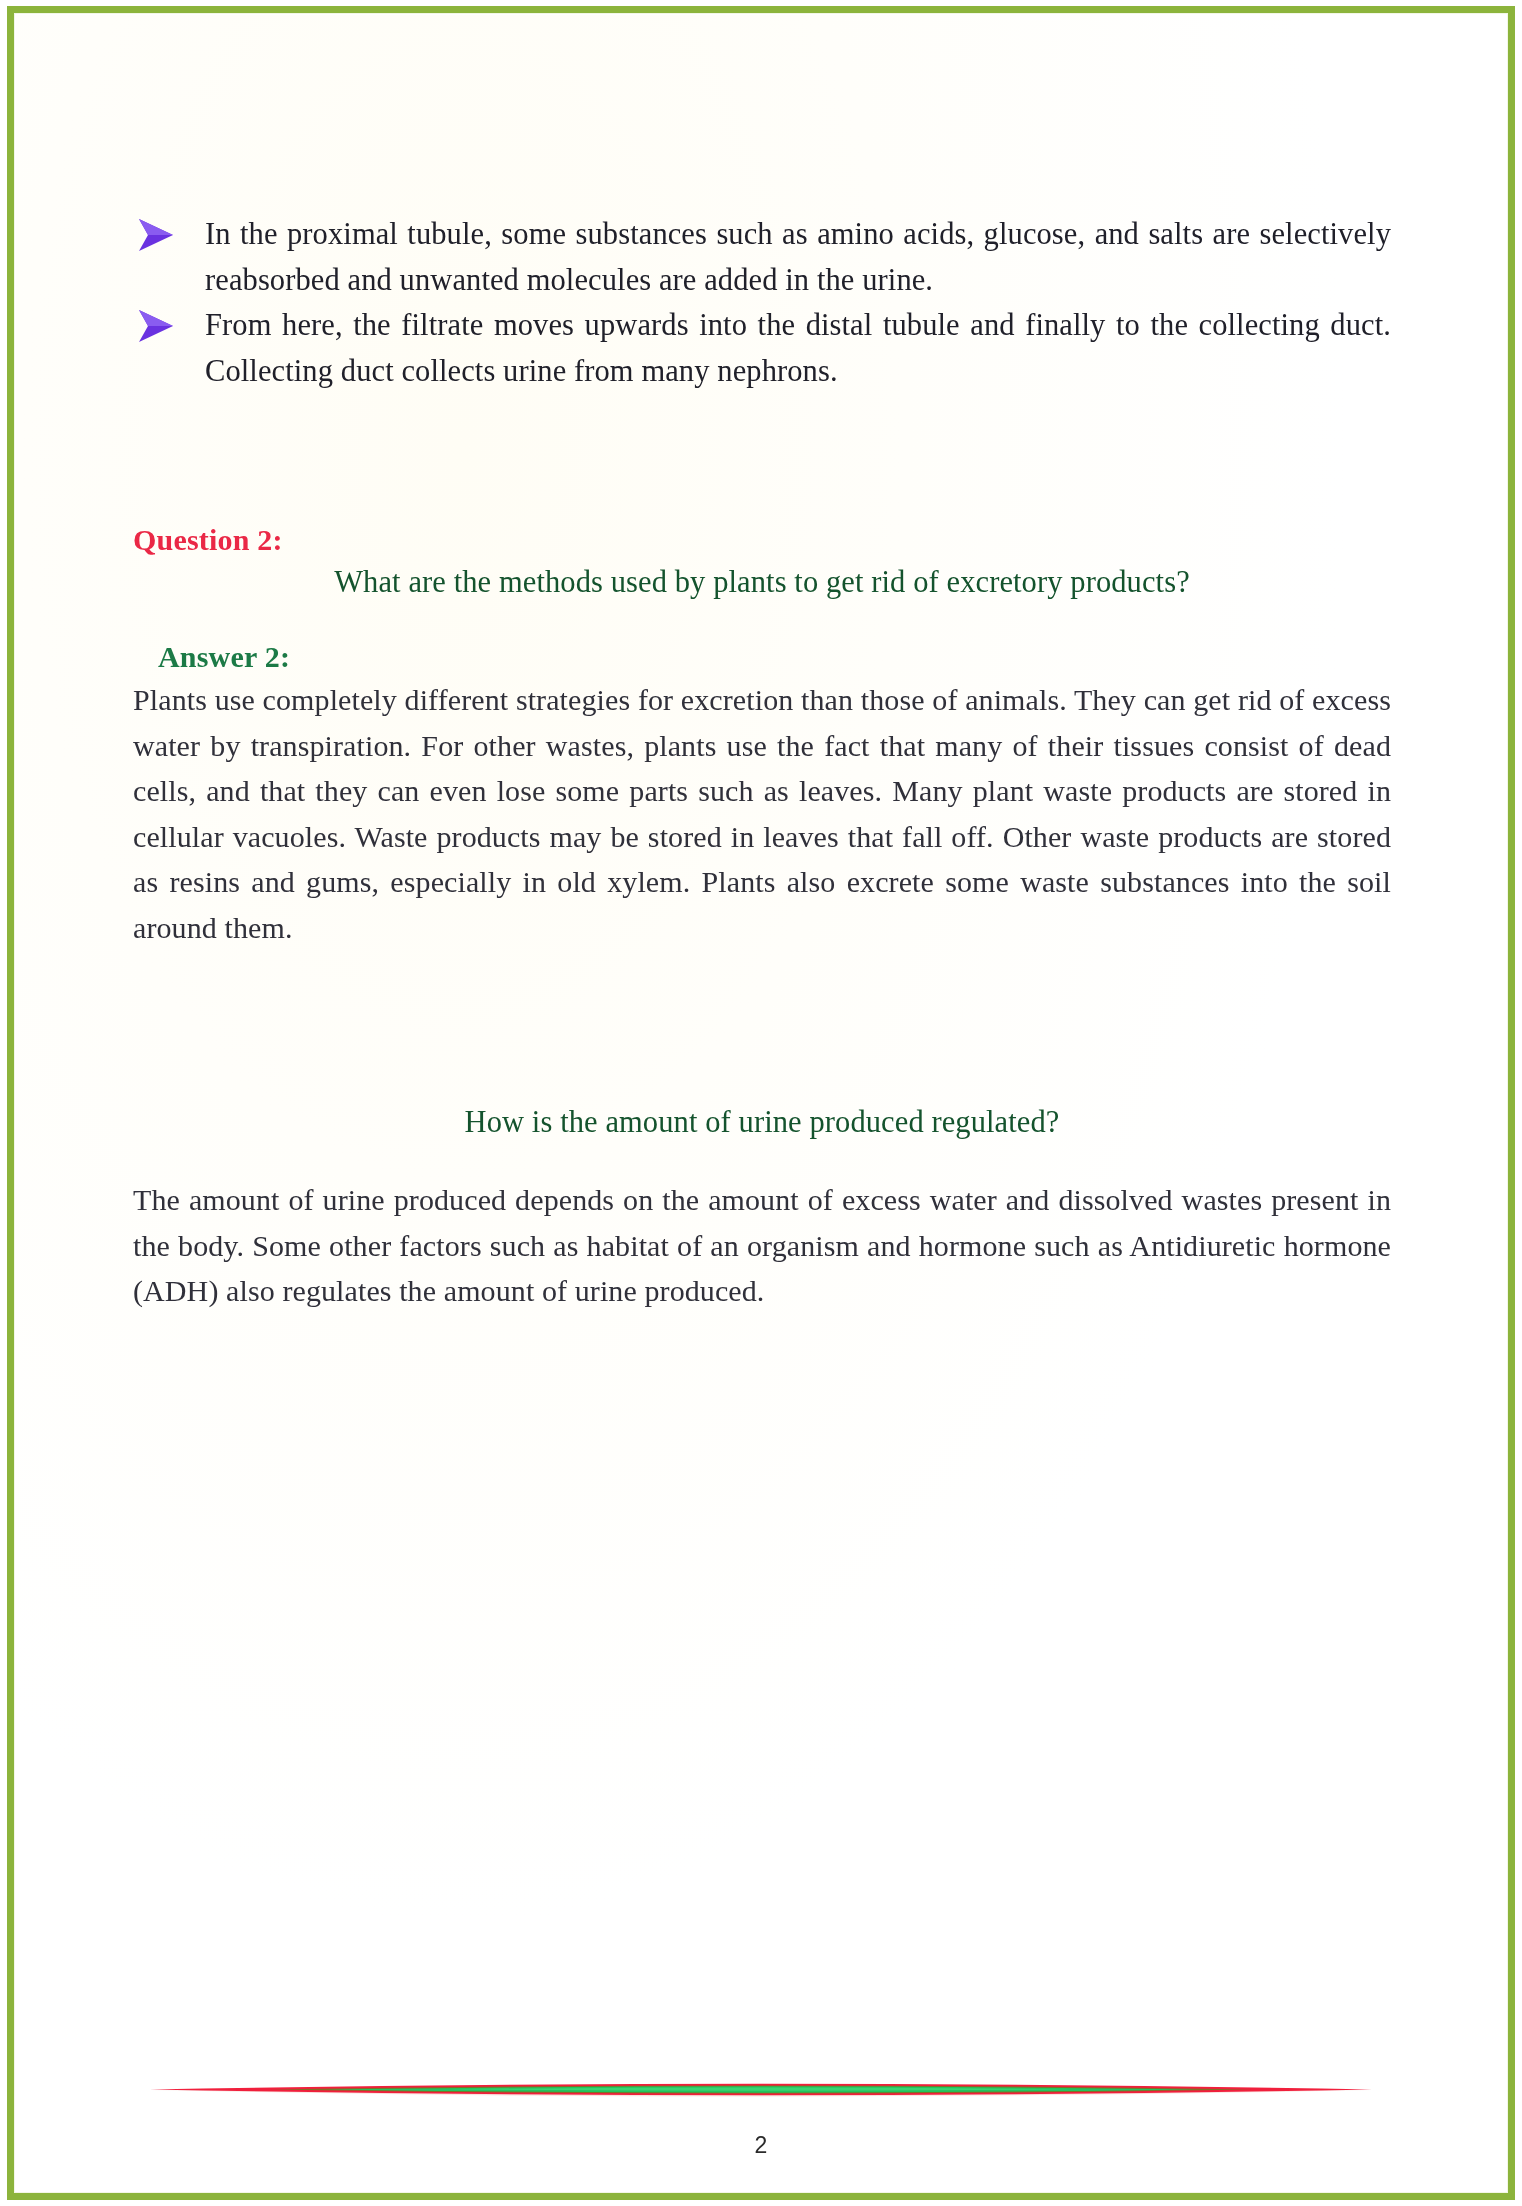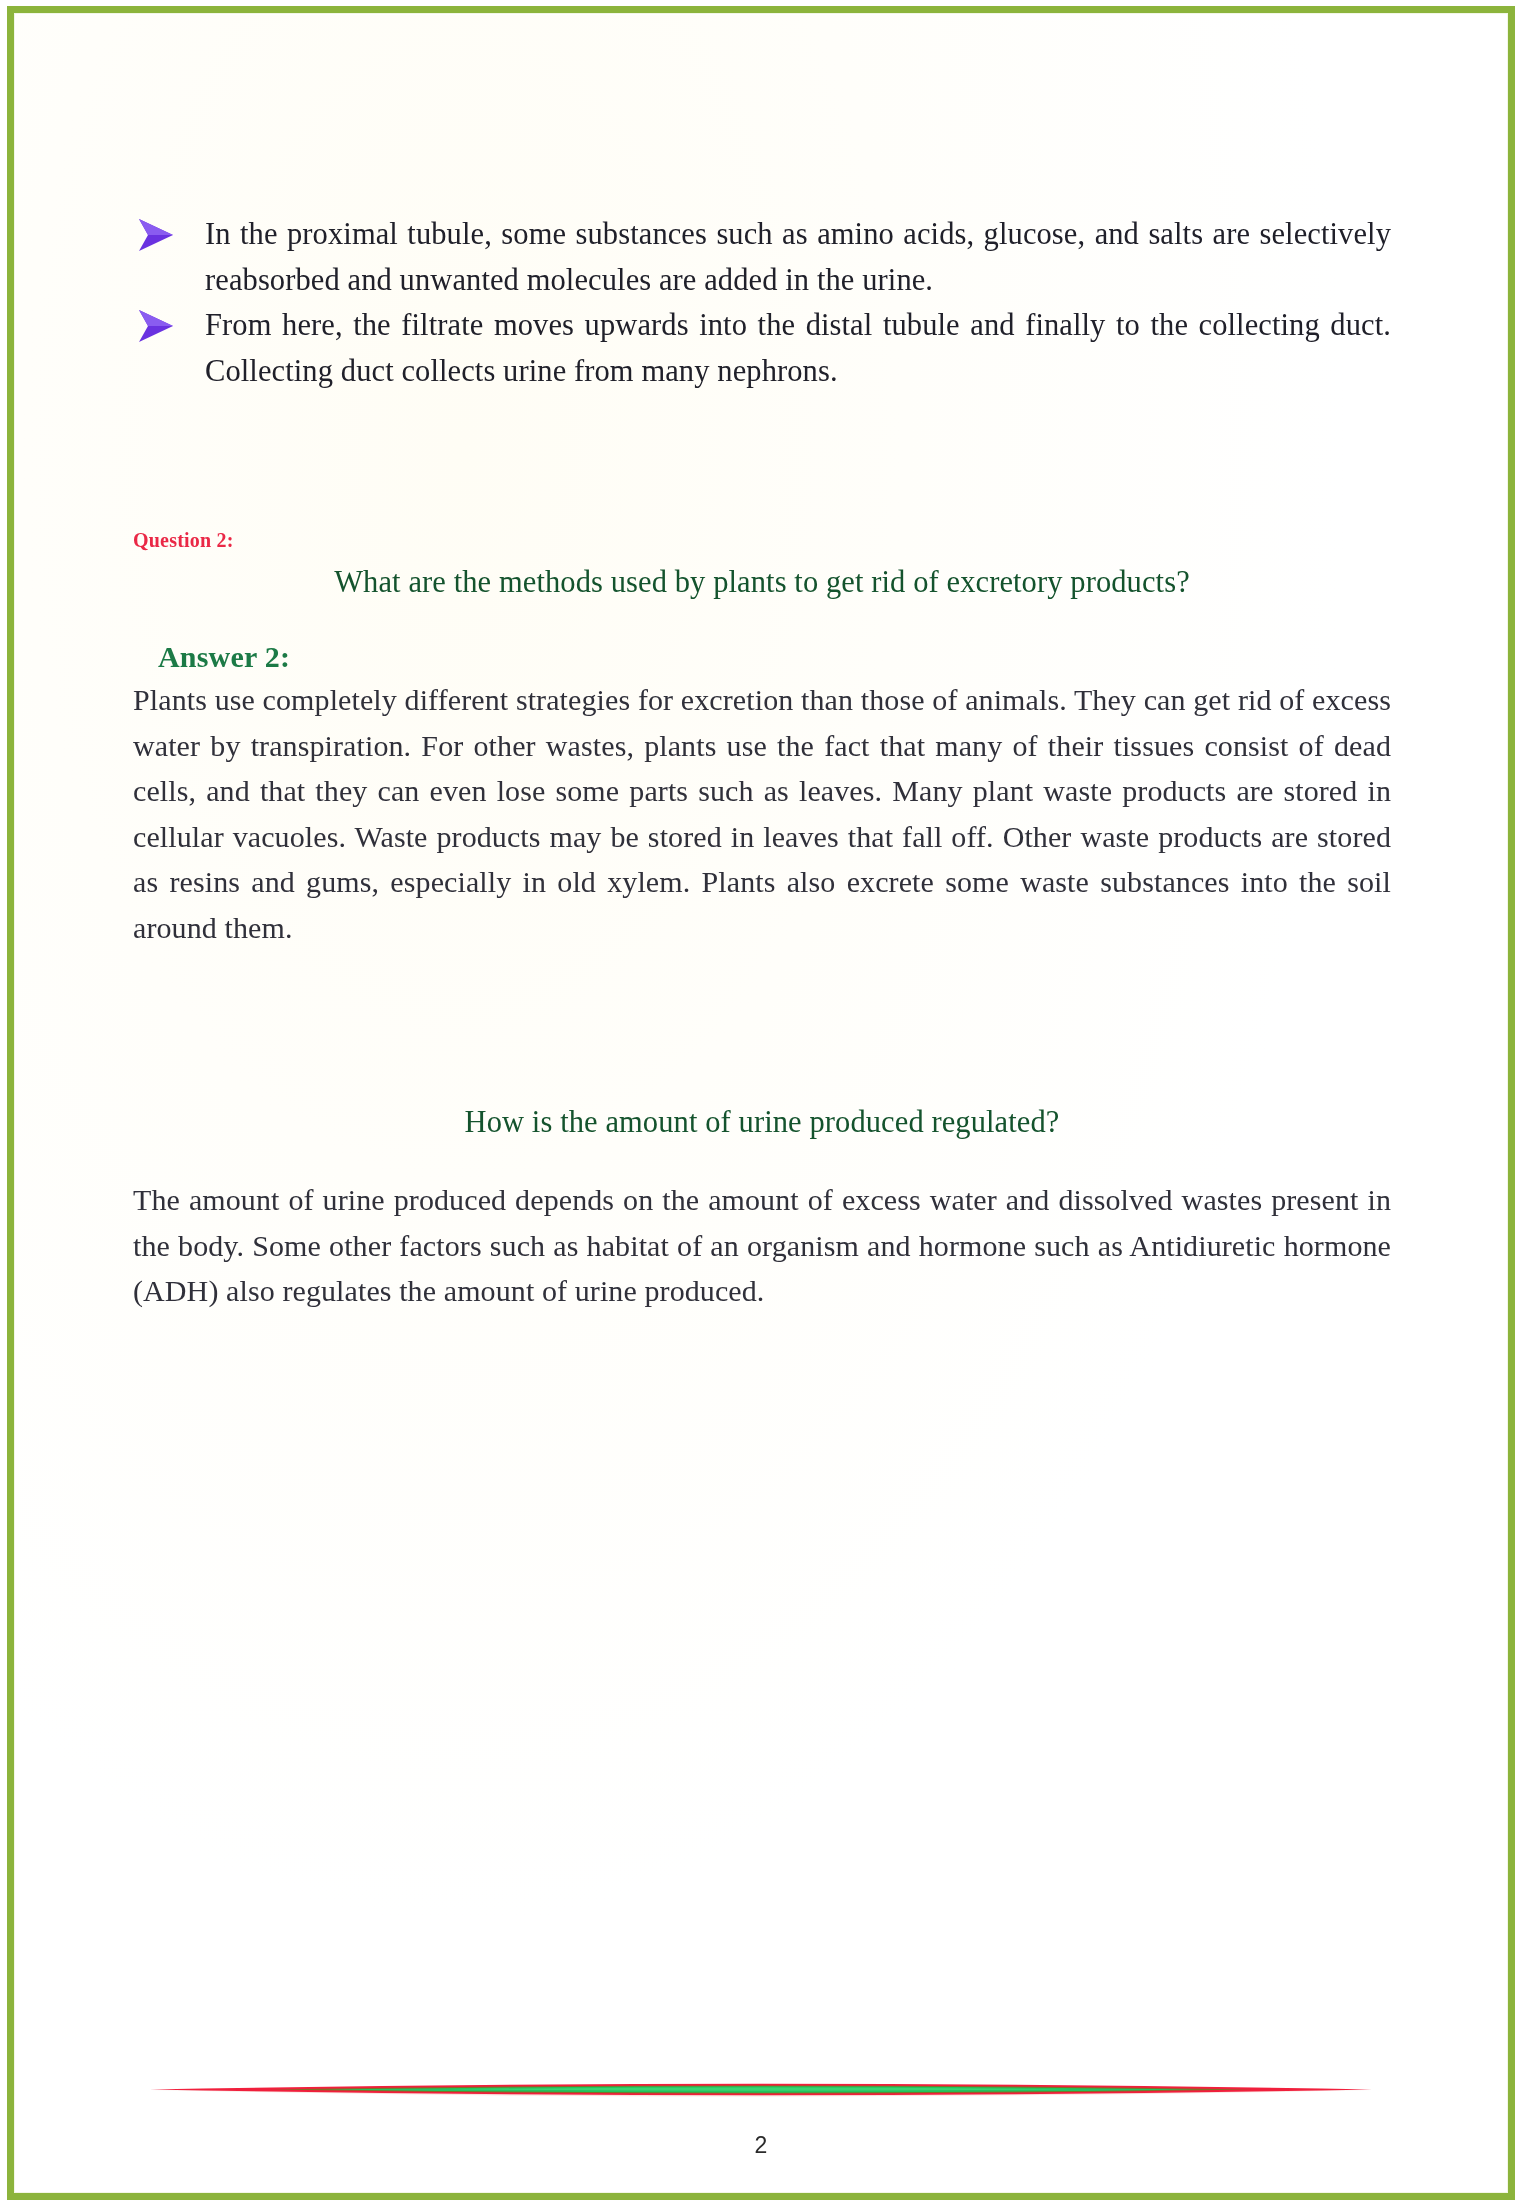--- a/index.html
+++ b/index.html
@@ -89,21 +89,21 @@
     width: 46px;
     height: 38px;
     display: block;
   }
   .bullet-item .bullet-text {
     display: block;
   }
 
   
   .q-heading {
-    font-size: 20px;
+    font-size: 30px;
     font-weight: bold;
     color: #ea2846;
     line-height: 40px;
     letter-spacing: 0.2px;
   }
   .a-heading {
     font-size: 30px;
     font-weight: bold;
     color: #1c7a46;
     line-height: 40px;

